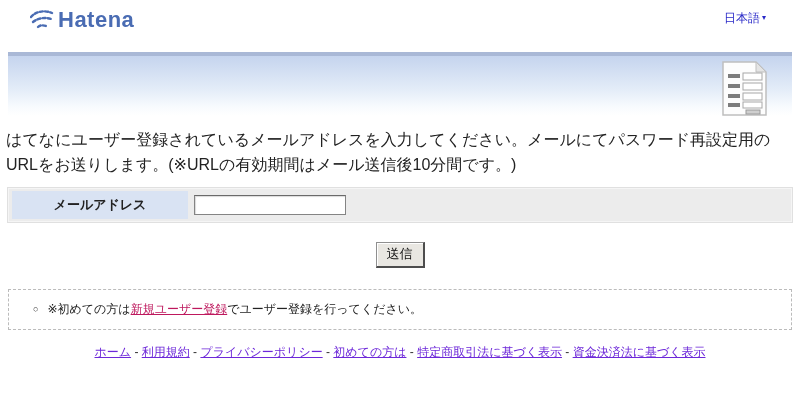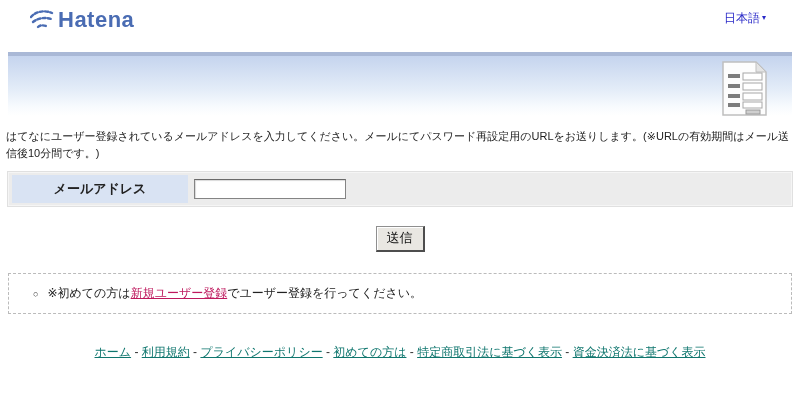--- a/index.html
+++ b/index.html
@@ -14,21 +14,21 @@
   .lang .caret { font-size: 8px; color: #2a2ac8; margin-left: 2px; vertical-align: 2px; }
 
   
   .titlebar { margin: 8px 8px 0 8px; height: 64px; position: relative;
     border-top: 4px solid #a9b8d6;
     background: linear-gradient(to bottom, #c5d4ee 0%, #e3ecf8 55%, #f8fbfe 85%, #ffffff 100%); }
   .titlebar h1 { position: absolute; left: 26px; top: 22px; font-size: 15px; font-weight: bold; color: #33507e; }
   .doc-icon { position: absolute; right: 20px; top: 4px; }
 
   
-  .instruction { margin: 12px 6px 0 6px; font-size: 11px; line-height: 1.55; color: #222; }
+  .instruction { margin: 12px 6px 0 6px; font-size: 16px; line-height: 1.55; color: #222; }
 
   
   .form-row { margin: 10px 8px 0 8px; background: #ececec; border: 1px solid #f5f5f5; outline: 1px solid #e0e0e0; height: 34px; display: flex; align-items: center; padding: 3px; }
   .label-cell { background: #d9e3f3; height: 28px; width: 176px; display: flex; align-items: center; justify-content: center; font-size: 13px; font-weight: bold; color: #222; }
   .email-input { margin-left: 6px; width: 152px; height: 20px; border: 1px solid #848484; border-top-color: #6a6a6a; background: #fff; font-size: 12px; padding: 0 3px; box-shadow: inset 1px 1px 1px rgba(0,0,0,0.15); }
   .example { margin-left: 10px; font-size: 12px; color: #777; }
 
   
   .btn-row { margin-top: 20px; text-align: center; }
   .submit { font-family: "Liberation Sans", "DejaVu Sans", sans-serif; font-size: 13px; color: #111;
@@ -37,21 +37,21 @@
     box-shadow: inset 1px 1px 0 #ffffff; }
 
   
   .notice { margin: 21px 8px 0 8px; border: 1px dashed #bbb; background: #fff; height: 41px; display: flex; align-items: center; padding-left: 24px; font-size: 12px; color: #222; }
   .notice .bullet { font-size: 9px; color: #333; margin-right: 9px; }
   .notice a { color: #be185d; text-decoration: underline; cursor: pointer; }
 
   
   .footer { position: absolute; left: 0; right: 0; top: 344px; text-align: center; }
   .footer-links { font-size: 12px; }
-  .footer-links a { color: #0f766e; text-decoration: underline; cursor: pointer; }
+  .footer-links a { color: #6d28d9; text-decoration: underline; cursor: pointer; }
   .footer-links .sep { color: #333; white-space: pre; }
   .copyright { margin-top: 8px; font-size: 11px; color: #999; }
 </style>
 </head>
 <body>
 
 <div class="topbar">
   <a class="logo">
     <svg class="logo-mark" width="24" height="22" viewBox="0 0 24 22">
       <g fill="none" stroke="#4a6cb3" stroke-width="2.4" stroke-linecap="round" stroke-dasharray="3 2.2">

